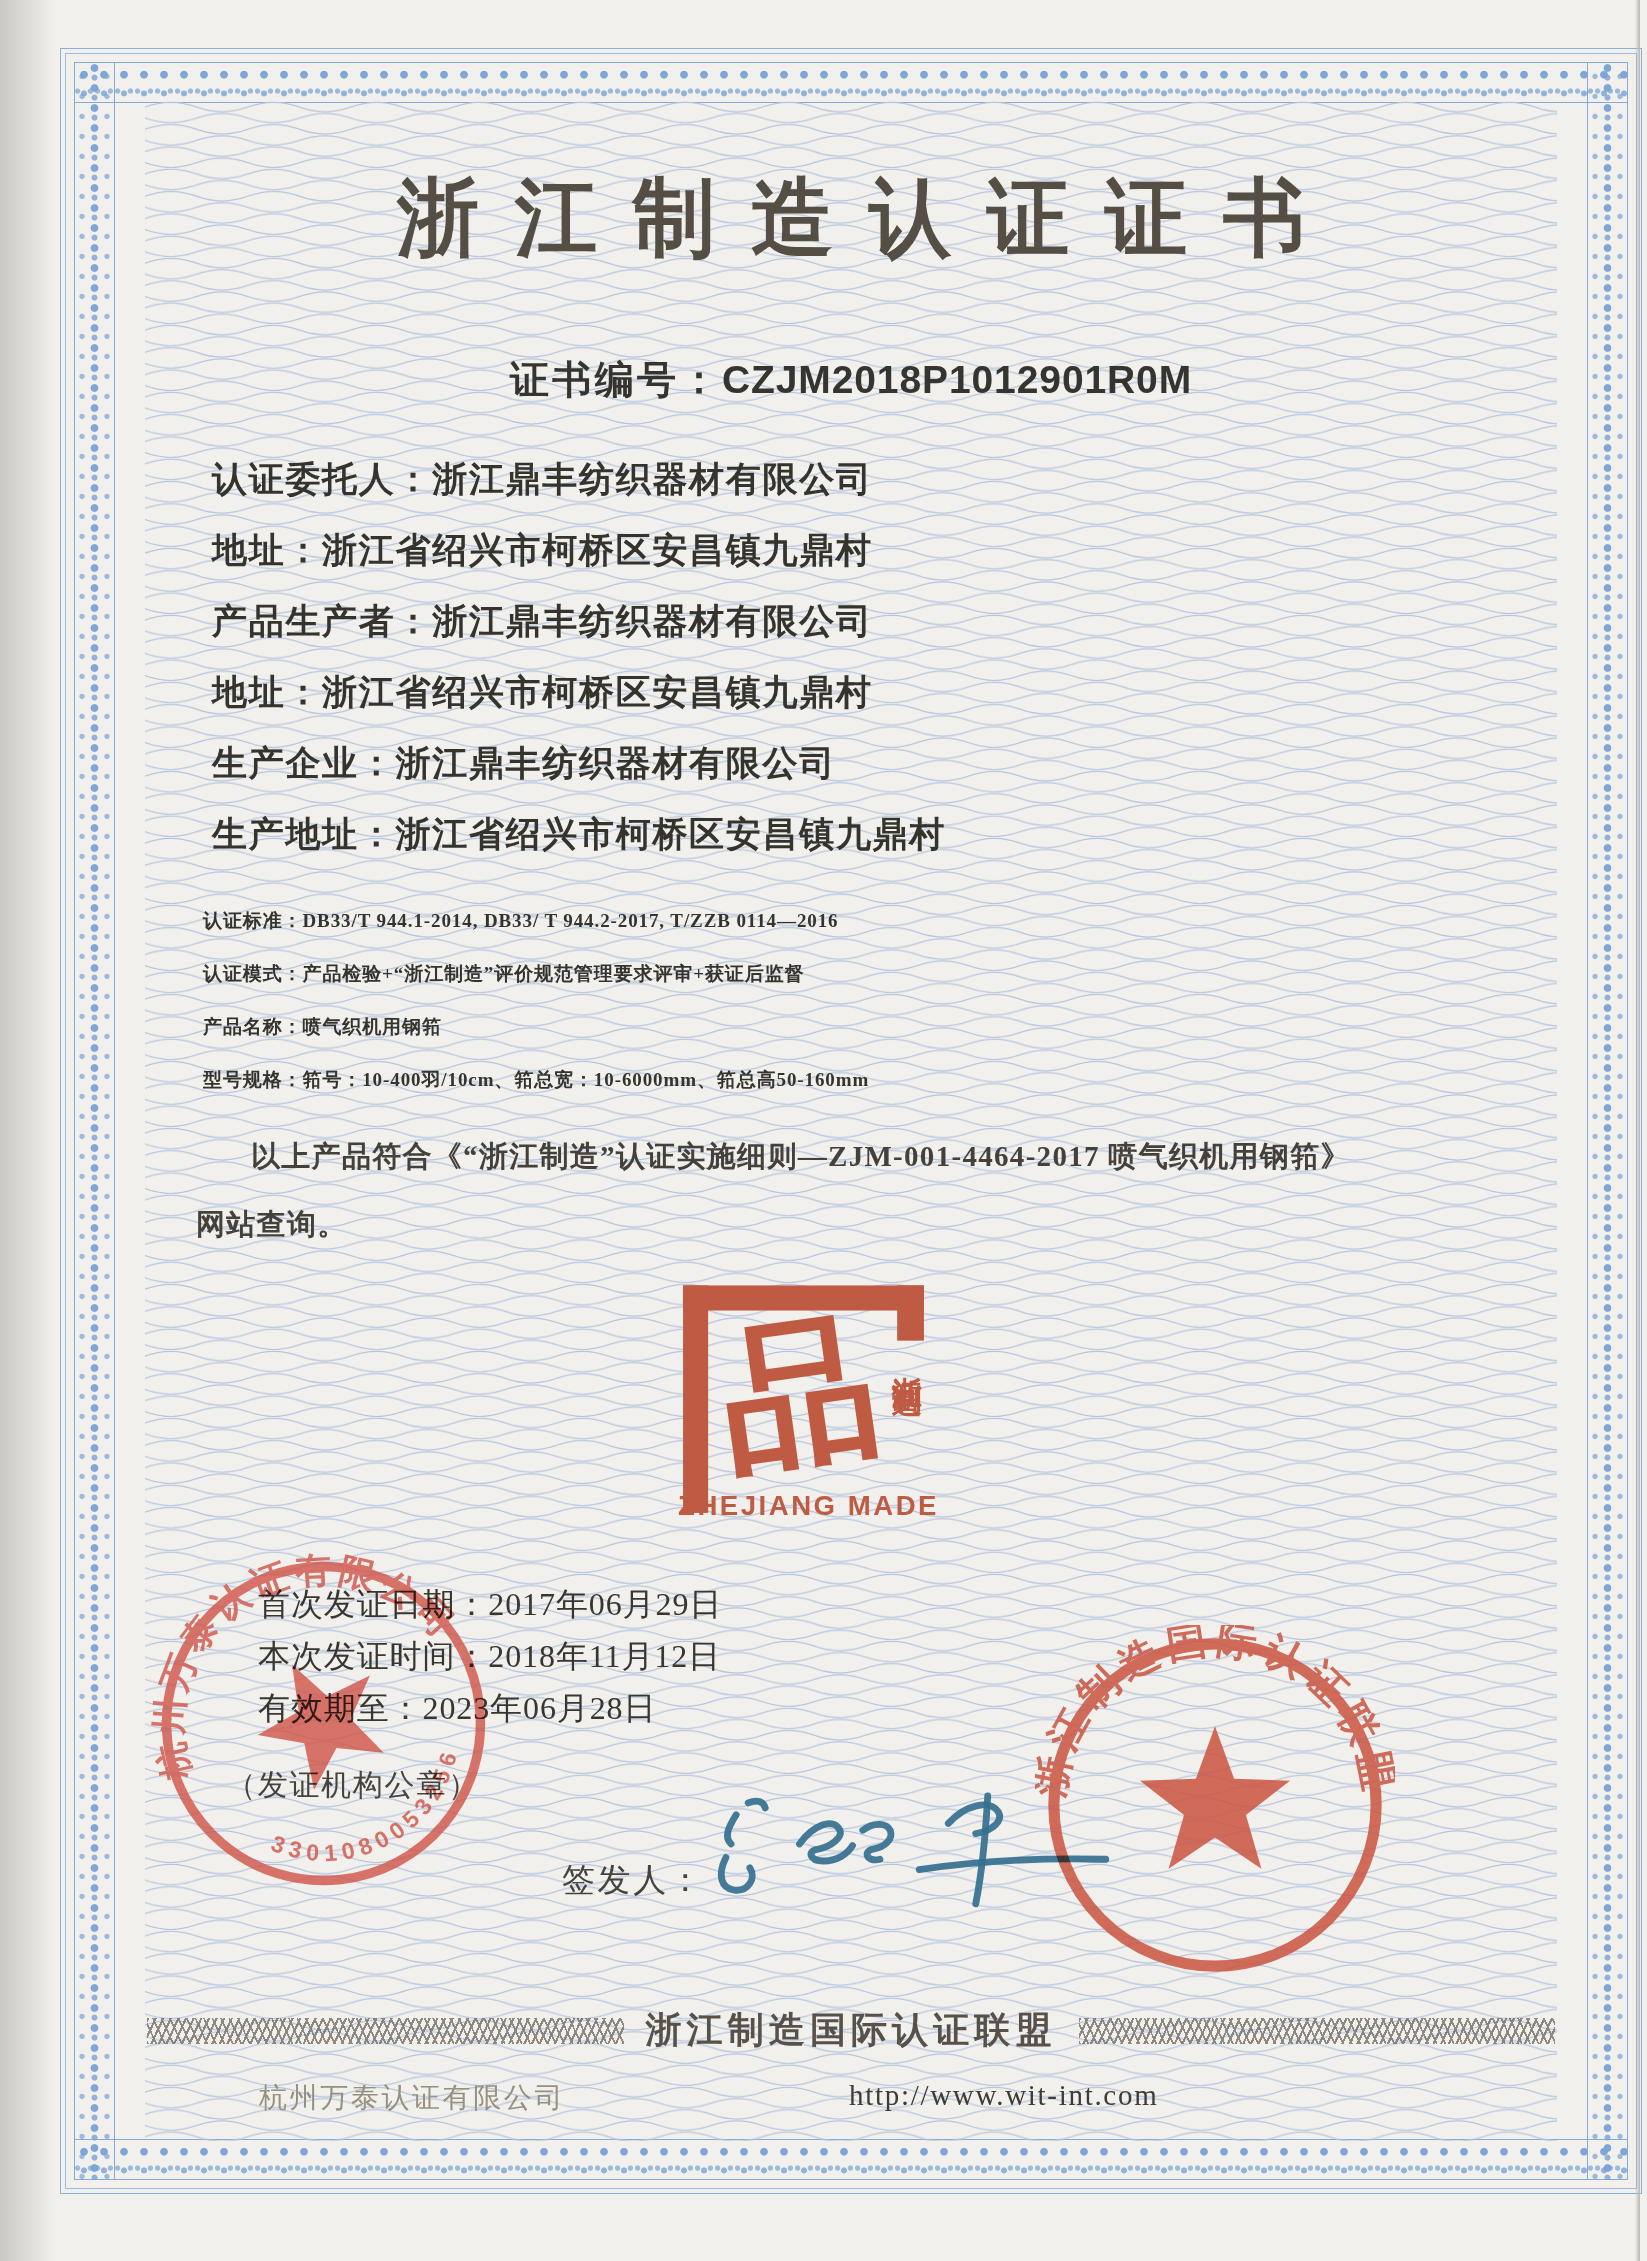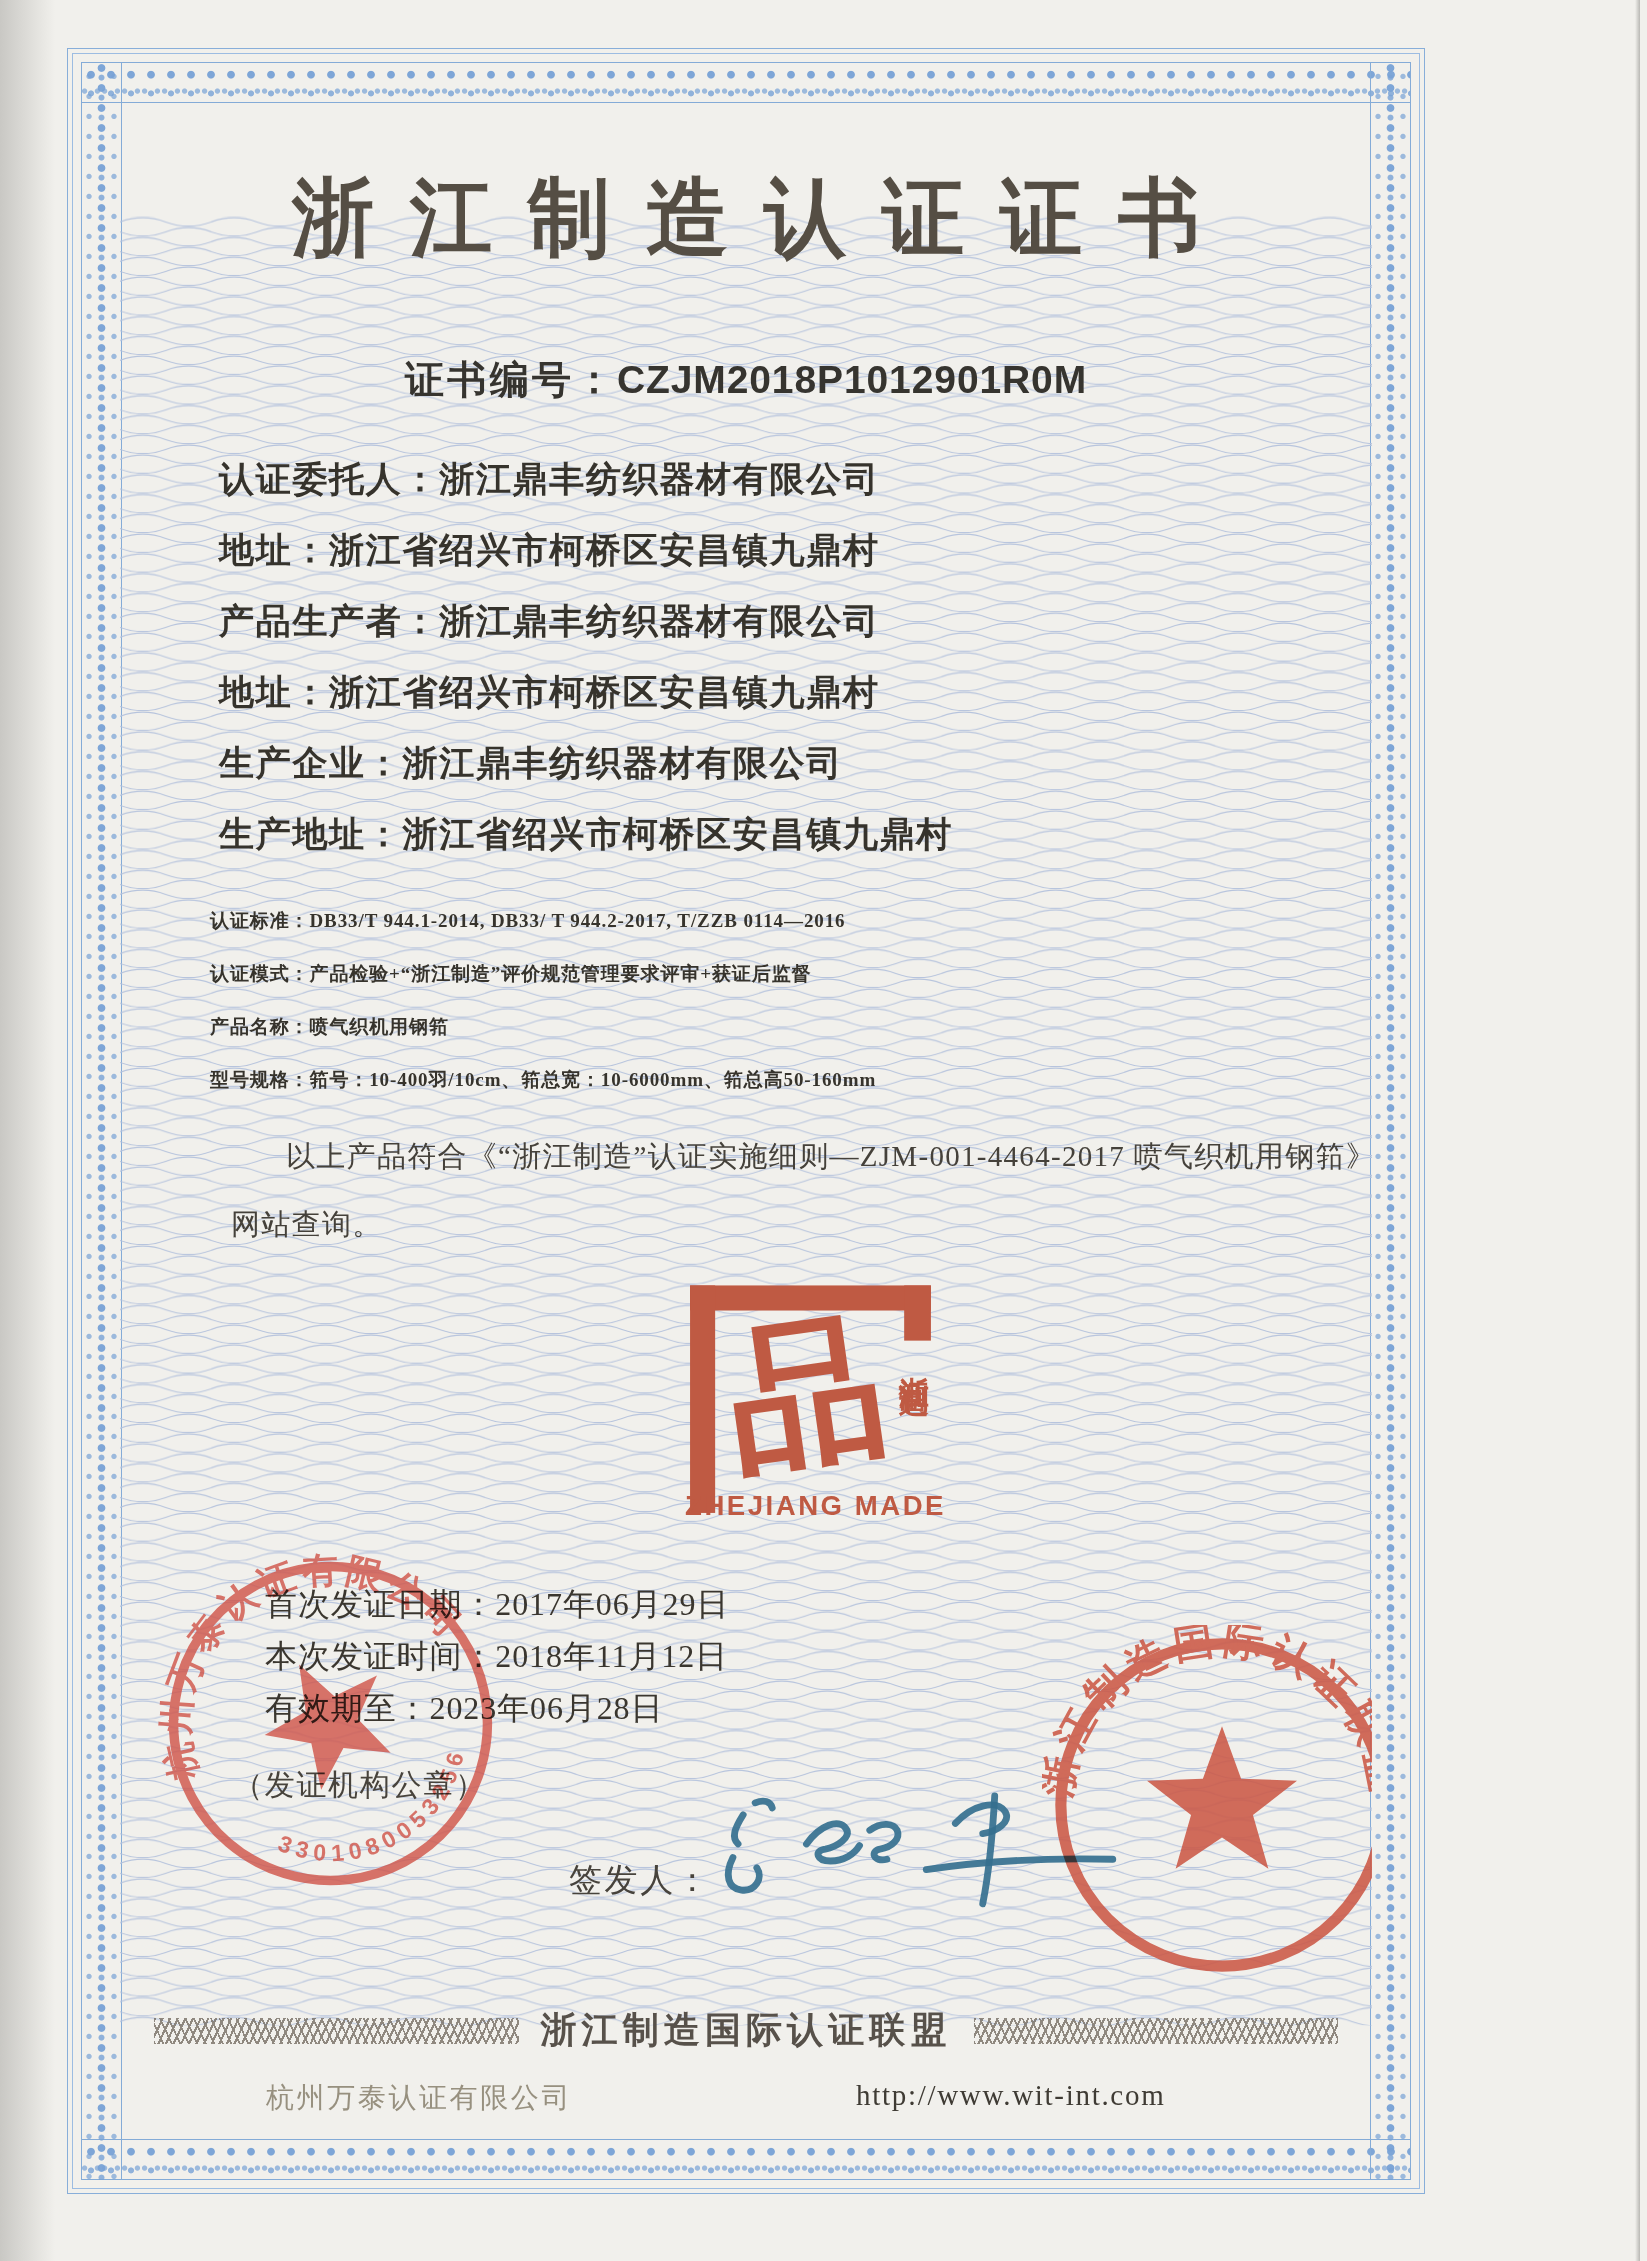--- a/index.html
+++ b/index.html
@@ -7,21 +7,21 @@
     position:relative;width:1647px;height:2261px;margin:0 auto;
     background:#f1f0ec;overflow:hidden;
     font-family:"Liberation Serif", serif;color:#3b3730;
   }
   .page::before{content:"";position:absolute;left:0;top:0;bottom:0;width:55px;
     background:linear-gradient(90deg,#c9c8c4,rgba(201,200,196,0));pointer-events:none;z-index:9;}
   .page::after{content:"";position:absolute;right:6.9px;top:0;bottom:0;width:5.1px;
     background:linear-gradient(90deg,rgba(185,184,180,0),#b9b8b4);pointer-events:none;z-index:9;}
 
   
-  .cert{position:absolute;left:67px;top:48px;width:1358px;height:2146px;}
+  .cert{position:absolute;left:60px;top:48px;width:1582px;height:2146px;}
   .frame-line{position:absolute;pointer-events:none;}
   .frame-line.o1{inset:0;border:1.7px solid #88aed9;}
   .frame-line.o2{inset:5.1px;border:0.9px solid #9cbce2;}
   .lace{position:absolute;pointer-events:none;
     background-image:
       radial-gradient(circle at 50% 30%, rgba(120,162,214,.95) 3.4px, rgba(120,162,214,0) 4.3px),
       radial-gradient(circle at 18% 72%, rgba(120,162,214,.7) 2.2px, rgba(120,162,214,0) 3.1px),
       radial-gradient(circle at 82% 72%, rgba(120,162,214,.7) 2.2px, rgba(120,162,214,0) 3.1px),
       radial-gradient(circle at 50% 78%, rgba(120,162,214,.8) 2.6px, rgba(120,162,214,0) 3.4px);
     background-size:20px 39px;
@@ -51,21 +51,21 @@
   .cert-no .lbl{font-weight:700;letter-spacing:3.4px;margin-top:11px;}
   .cert-no .num{font-weight:600;letter-spacing:0.9px;}
 
   .info-block{position:absolute;top:343px;left:99px;right:51px;}
   .info-line{font-size:35px;line-height:71px;font-weight:700;letter-spacing:1.7px;color:#36332c;font-family:Liberation Serif, serif;}
 
   .detail-block{position:absolute;top:793px;left:90px;right:34px;}
   .detail-line{font-size:19px;line-height:53px;font-weight:700;letter-spacing:0.9px;color:#36332c;}
 
   .statement{position:absolute;top:1021px;left:83px;width:1261px;}
-  .st-line{font-size:29px;line-height:68px;font-weight:400;color:#45413a;letter-spacing:1.3px;margin-left:28px;}
+  .st-line{font-size:29px;line-height:68px;font-weight:700;color:#45413a;letter-spacing:1.3px;}
   .st-line.indent{padding-left:55px;}
 
   .dates{position:absolute;top:1477px;left:97px;}
   .date-line{font-size:32px;line-height:52px;font-weight:500;color:#3a362f;letter-spacing:0.9px;margin-left:48px;}
 
   .seal-note{position:absolute;top:1664px;left:97px;font-size:30px;letter-spacing:1.7px;color:#47433c;margin-left:16px;}
   .issuer{position:absolute;top:1757px;left:449px;font-size:33px;letter-spacing:2.6px;color:#47433c;}
 
   
   .logo{position:absolute;left:555px;top:1160px;width:276px;height:268px;}

